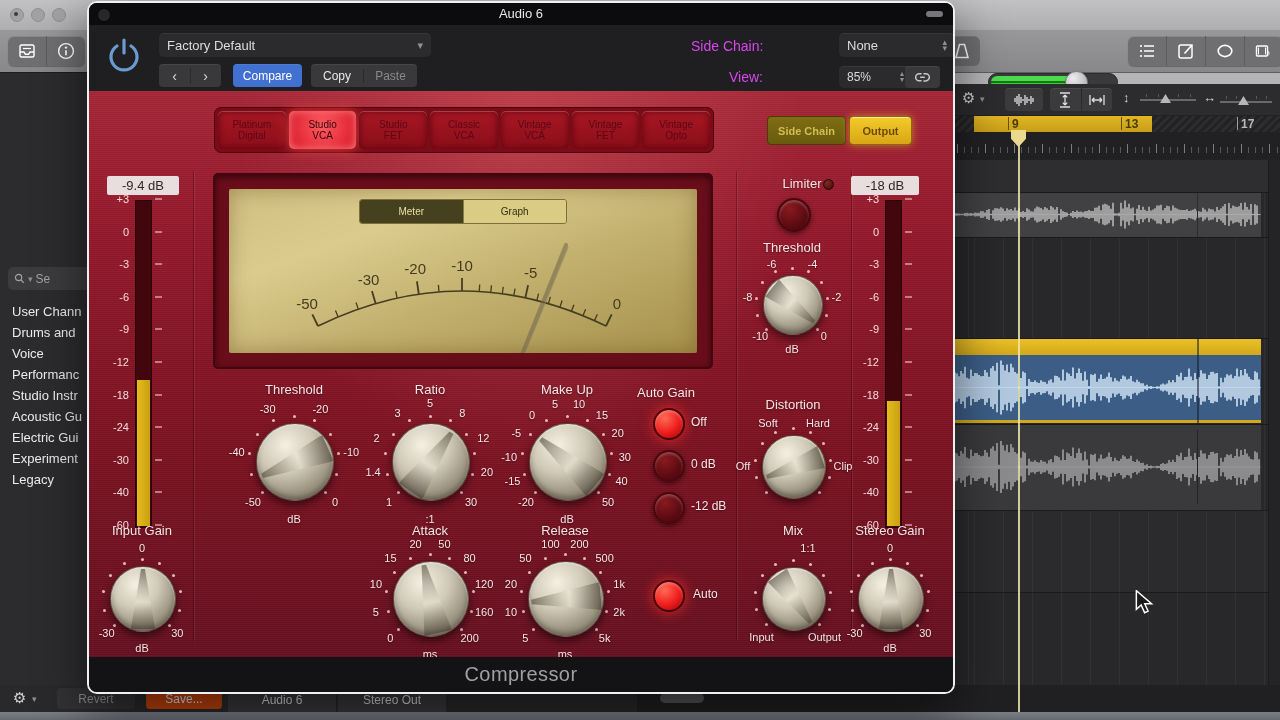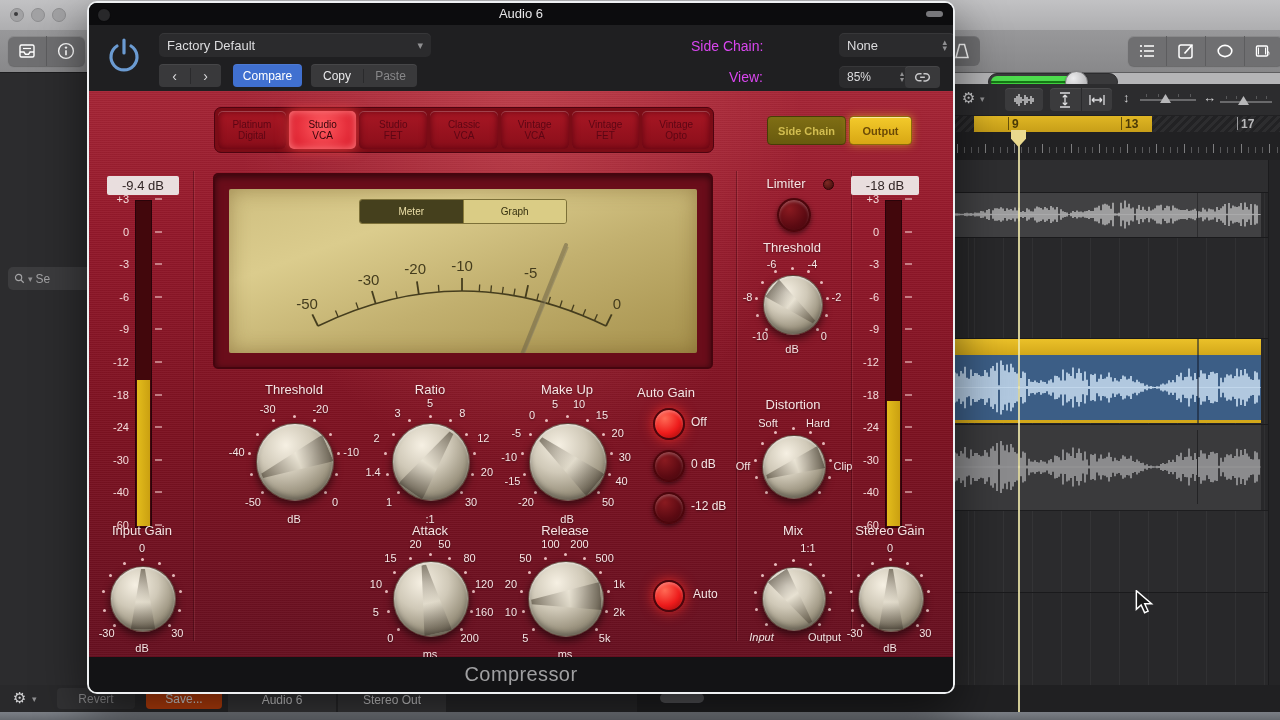--- a/index.html
+++ b/index.html
@@ -210,20 +210,31 @@
 
   <div class="abs library">
     <div class="lib-search">
       <svg width="11" height="11" viewBox="0 0 12 12">
         <circle cx="5" cy="5" r="3.4" fill="none" stroke="#a2a2a4" stroke-width="1.3"></circle>
         <path d="M7.6 7.6 L10.6 10.6" stroke="#a2a2a4" stroke-width="1.3"></path>
       </svg>
       <span class="chev">▾</span>
       <span>Se</span>
     </div>
+    <ul id="lib-list">
+        <li>User Chann</li>
+        <li>Drums and</li>
+        <li>Voice</li>
+        <li>Performanc</li>
+        <li>Studio Instr</li>
+        <li>Acoustic Gu</li>
+        <li>Electric Gui</li>
+        <li>Experiment</li>
+        <li>Legacy</li>
+      </ul>
   </div>
 
   <div class="abs ctrlbar">
     <span class="abs glyph" style="left:32px;top:5px;font-size:15px">⚙</span>
     <span class="abs chev" style="left:50px;top:12px">▾</span>
     <div class="abs cb-btn" style="left:75px;top:4px;width:38px;height:23px">
       <svg width="26" height="16" viewBox="0 0 26 16">
         <g stroke="#e0e0e2" stroke-width="1.3">
           <path d="M2 8 v0.1 M4 6 v4 M6 4 v8 M8 2 v12 M10 5 v6 M12 7 v2 M14 3 v10 M16 5 v6 M18 7 v2 M20 4 v8 M22 6 v4 M24 8 v0.1"></path>
         </g>
@@ -763,21 +774,21 @@
             <div class="k-dot" style="left: 42.3599px; top: 90.2426px;"></div>
             <div class="k-dot" style="left: 40.9678px; top: 72.5555px;"></div>
             <div class="k-dot" style="left: 47.7574px; top: 56.1642px;"></div>
             <div class="k-dot" style="left: 61.2484px; top: 44.6418px;"></div>
             <div class="k-dot" style="left: 78.5px; top: 40.5px;"></div>
             <div class="k-dot" style="left: 95.7516px; top: 44.6418px;"></div>
             <div class="k-dot" style="left: 109.243px; top: 56.1642px;"></div>
             <div class="k-dot" style="left: 116.032px; top: 72.5555px;"></div>
             <div class="k-dot" style="left: 114.64px; top: 90.2426px;"></div>
             <div class="k-dot" style="left: 105.37px; top: 105.37px;"></div>
-            <span class="k-mark" style="left: 48.534px; top: 118.857px; font-style: italic;">Input</span>
+            <span class="k-mark" style="left: 48.534px; top: 118.857px;">Input</span>
             <span class="k-mark" style="left: 95px; top: 30px;">1:1</span>
             <span class="k-mark" style="left: 111.466px; top: 118.857px;">Output</span>
             <div class="k-dial" style="left: 49px; top: 49px; width: 62px; height: 62px;">
               <div class="k-rot" style="transform: rotate(145deg);">
                 <div class="k-stripe"></div>
               </div>
             </div>
           </div>
           <div class="k-title" style="left: 634px; top: 432px;">Mix</div>
           <div class="knob-box" style="left: -27px; top: 427px;">
@@ -826,21 +837,21 @@
             </div>
           </div>
           <div class="k-title" style="left: 731px; top: 432px;">Stereo Gain</div>
         </div>
 
       <div class="k-title" style="left:507px;top:294px">Auto Gain</div>
 
       <div class="led-btn lit" style="left:564px;top:489px;width:28px;height:28px"></div>
       <div class="ag-label" style="left:604px;top:496px">Auto</div>
 
-      <div class="k-title" style="left:627px;top:85px">Limiter</div>
+      <div class="k-title" style="left:643px;top:85px">Limiter</div>
       <div class="mini-led" style="left:734px;top:88px"></div>
       <div class="led-btn off" style="left:688px;top:107px;width:30px;height:30px"></div>
     <div id="auto-gain-layer">
           <div class="led-btn lit" style="left: 564px; top: 317px; width: 28px; height: 28px;"></div>
           <div class="ag-label" style="left: 602px; top: 324px;">Off</div>
           <div class="led-btn off" style="left: 564px; top: 359px; width: 28px; height: 28px;"></div>
           <div class="ag-label" style="left: 602px; top: 366px;">0 dB</div>
           <div class="led-btn off" style="left: 564px; top: 401px; width: 28px; height: 28px;"></div>
           <div class="ag-label" style="left: 602px; top: 408px;">-12 dB</div>
         </div>

